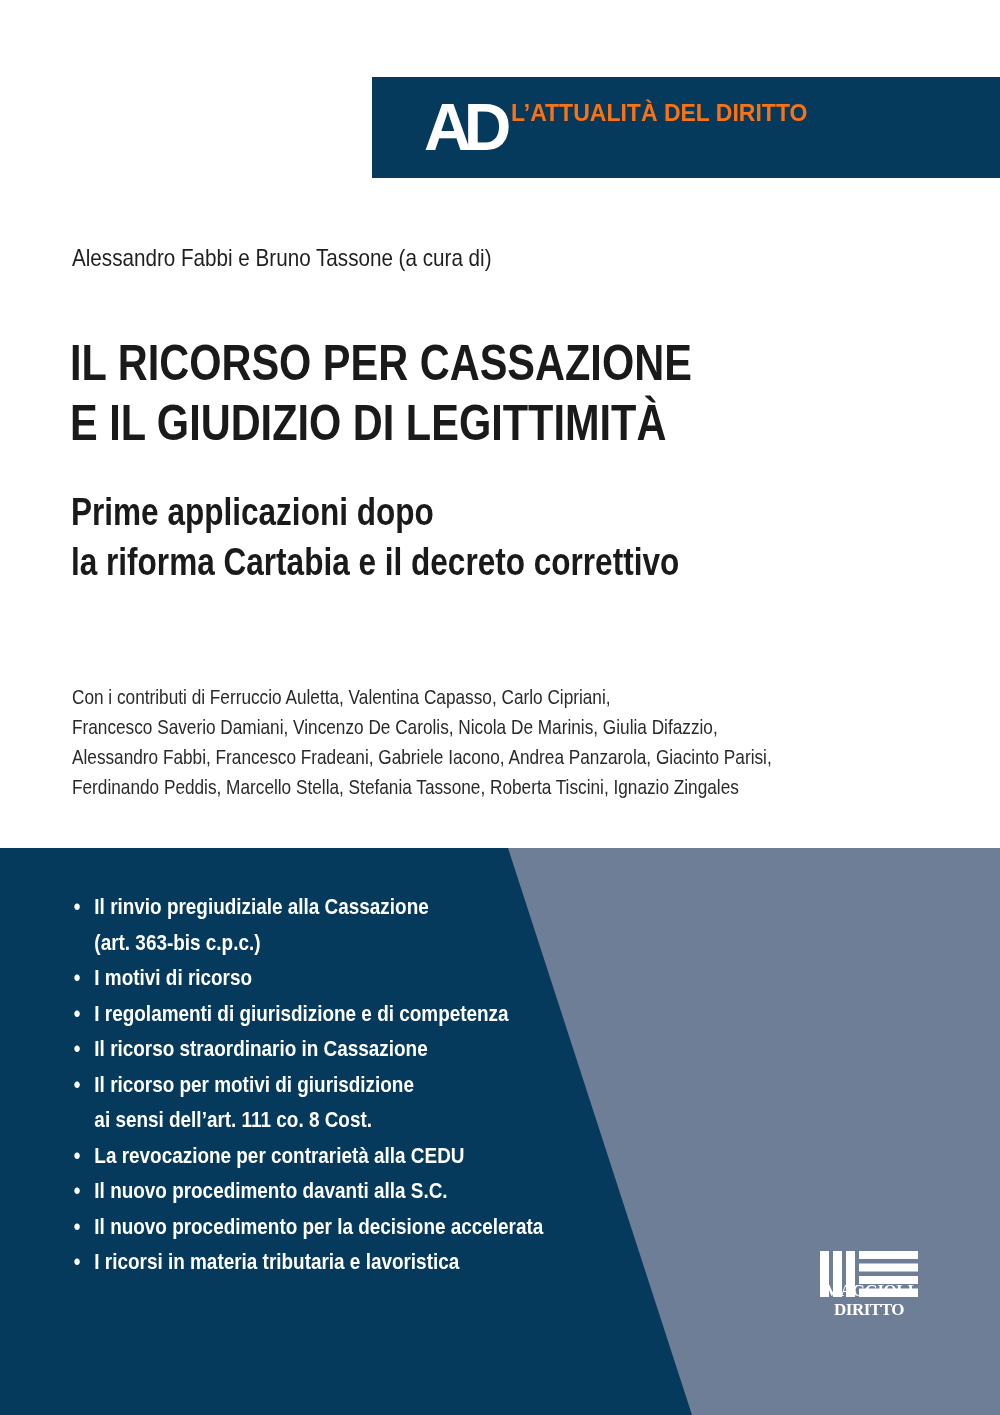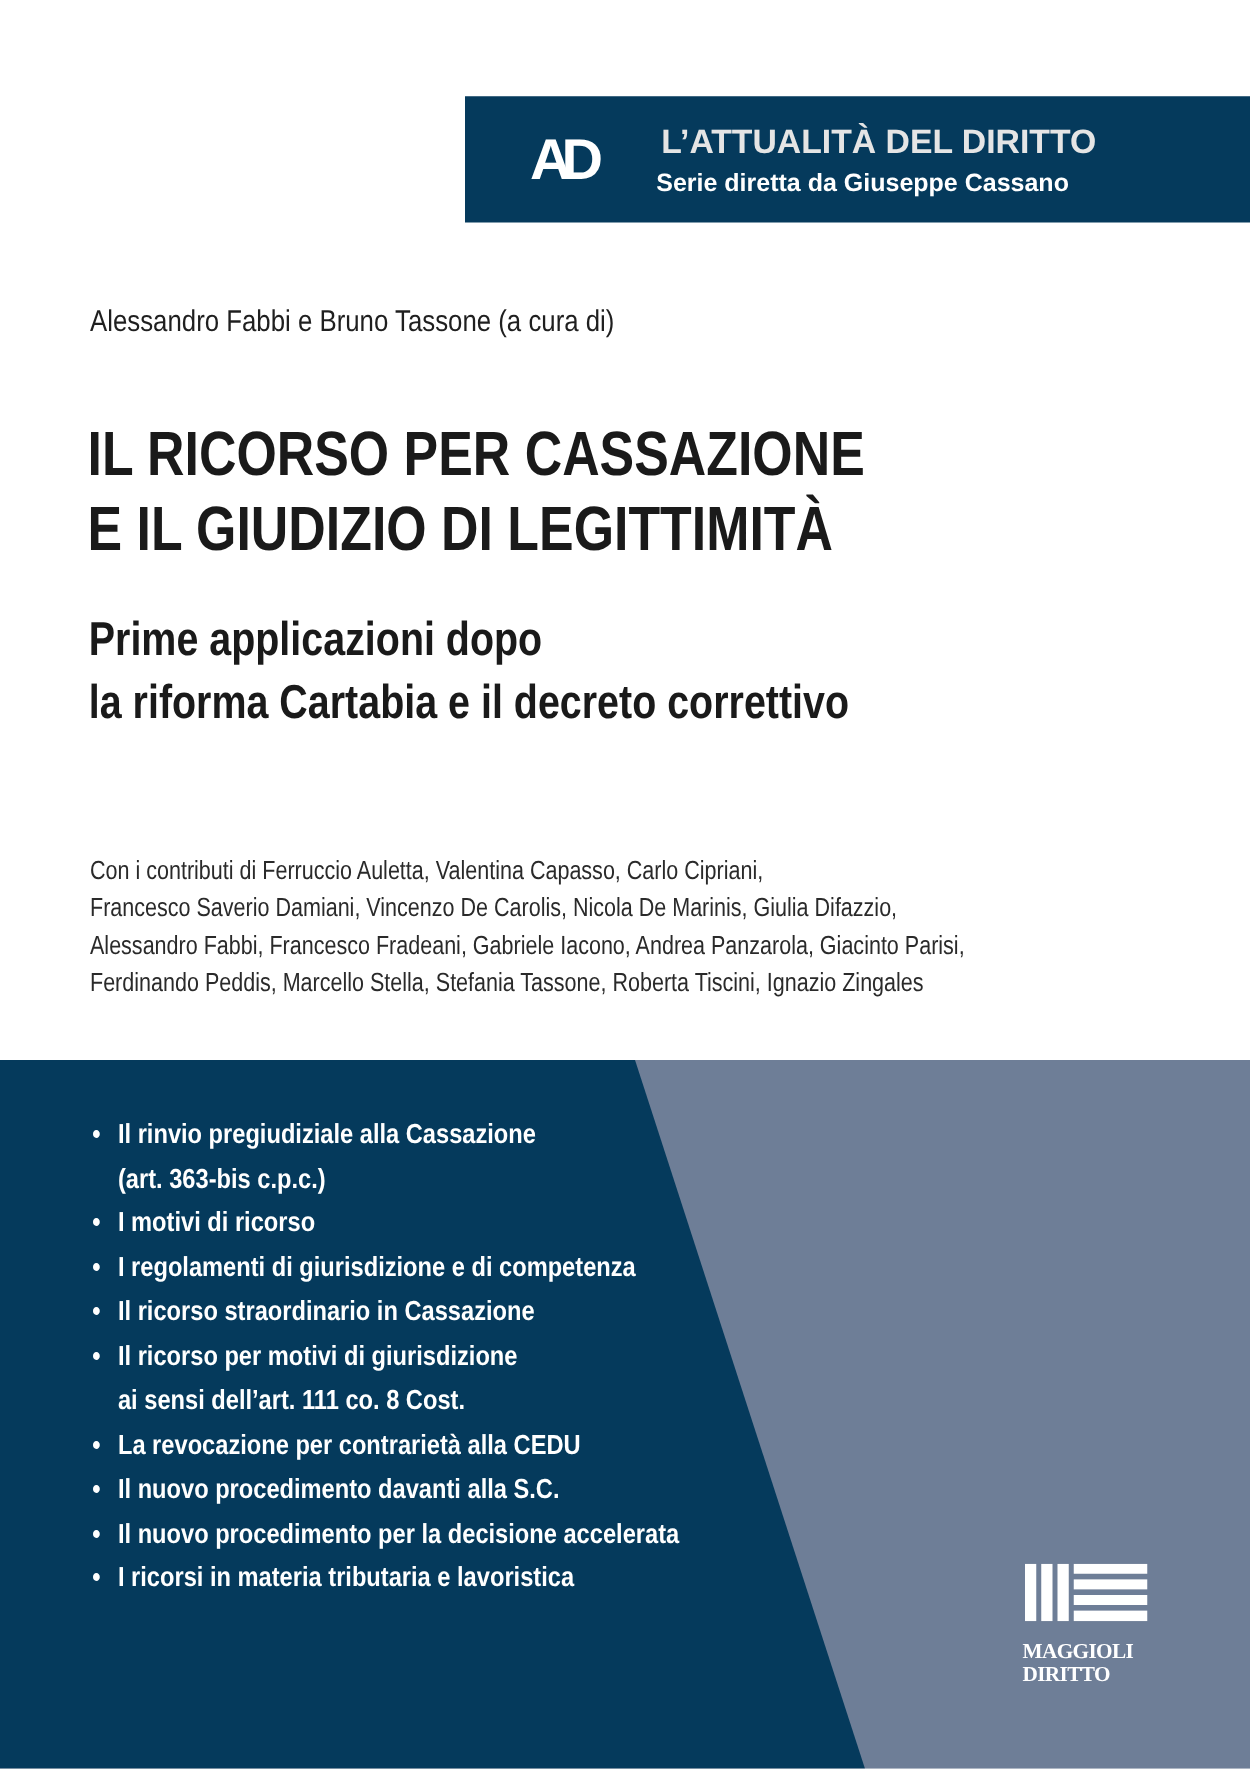--- a/index.html
+++ b/index.html
@@ -25,31 +25,31 @@
     }
     .series-logo {
       position: absolute;
       left: 52px;
       top: 20px;
       width: 86px;
       height: 60px;
       color: #ffffff;
       font-family: "Liberation Sans", sans-serif;
       font-weight: bold;
-      font-size: 46px;
+      font-size: 66px;
       line-height: 60px;
       letter-spacing: -8px;
     }
     .series-title {
       position: absolute;
-      left: 157px;
+      left: 139px;
       top: 20px;
-      color: #e5e5e5;
-      font-weight: bold;
-      font-size: 27px;
+      color: #f97316;
+      font-weight: bold;
+      font-size: 23px;
       line-height: 32px;
       white-space: nowrap;
     }
     .series-subtitle {
       position: absolute;
       left: 153px;
       top: 58px;
       color: #ffffff;
       font-weight: bold;
       font-size: 20px;
@@ -155,37 +155,36 @@
     .publisher-mark {
       position: absolute;
       left: 2px;
       top: 0;
       width: 98px;
       height: 46px;
     }
     .publisher-name {
       position: absolute;
       left: 0;
-      top: 60px;
+      top: 30px;
       width: 102px;
-      text-align: left;
+      text-align: center;
       font-family: "Liberation Serif", serif;
       font-weight: bold;
       font-size: 17px;
       line-height: 19px;
       letter-spacing: -0.5px;
     }
   </style>
 </head>
 <body>
 
 <div class="series-banner">
   <div class="series-logo">AD</div>
   <div class="series-title">L’ATTUALITÀ DEL DIRITTO</div>
-  <div class="series-subtitle">Serie diretta da Giuseppe Cassano</div>
 </div>
 
 <div class="editors">Alessandro Fabbi e Bruno Tassone (a cura di)</div>
 
 <div class="main-title">
   <div>IL RICORSO PER CASSAZIONE</div>
   <div>E IL GIUDIZIO DI LEGITTIMITÀ</div>
 </div>
 
 <div class="subtitle">

